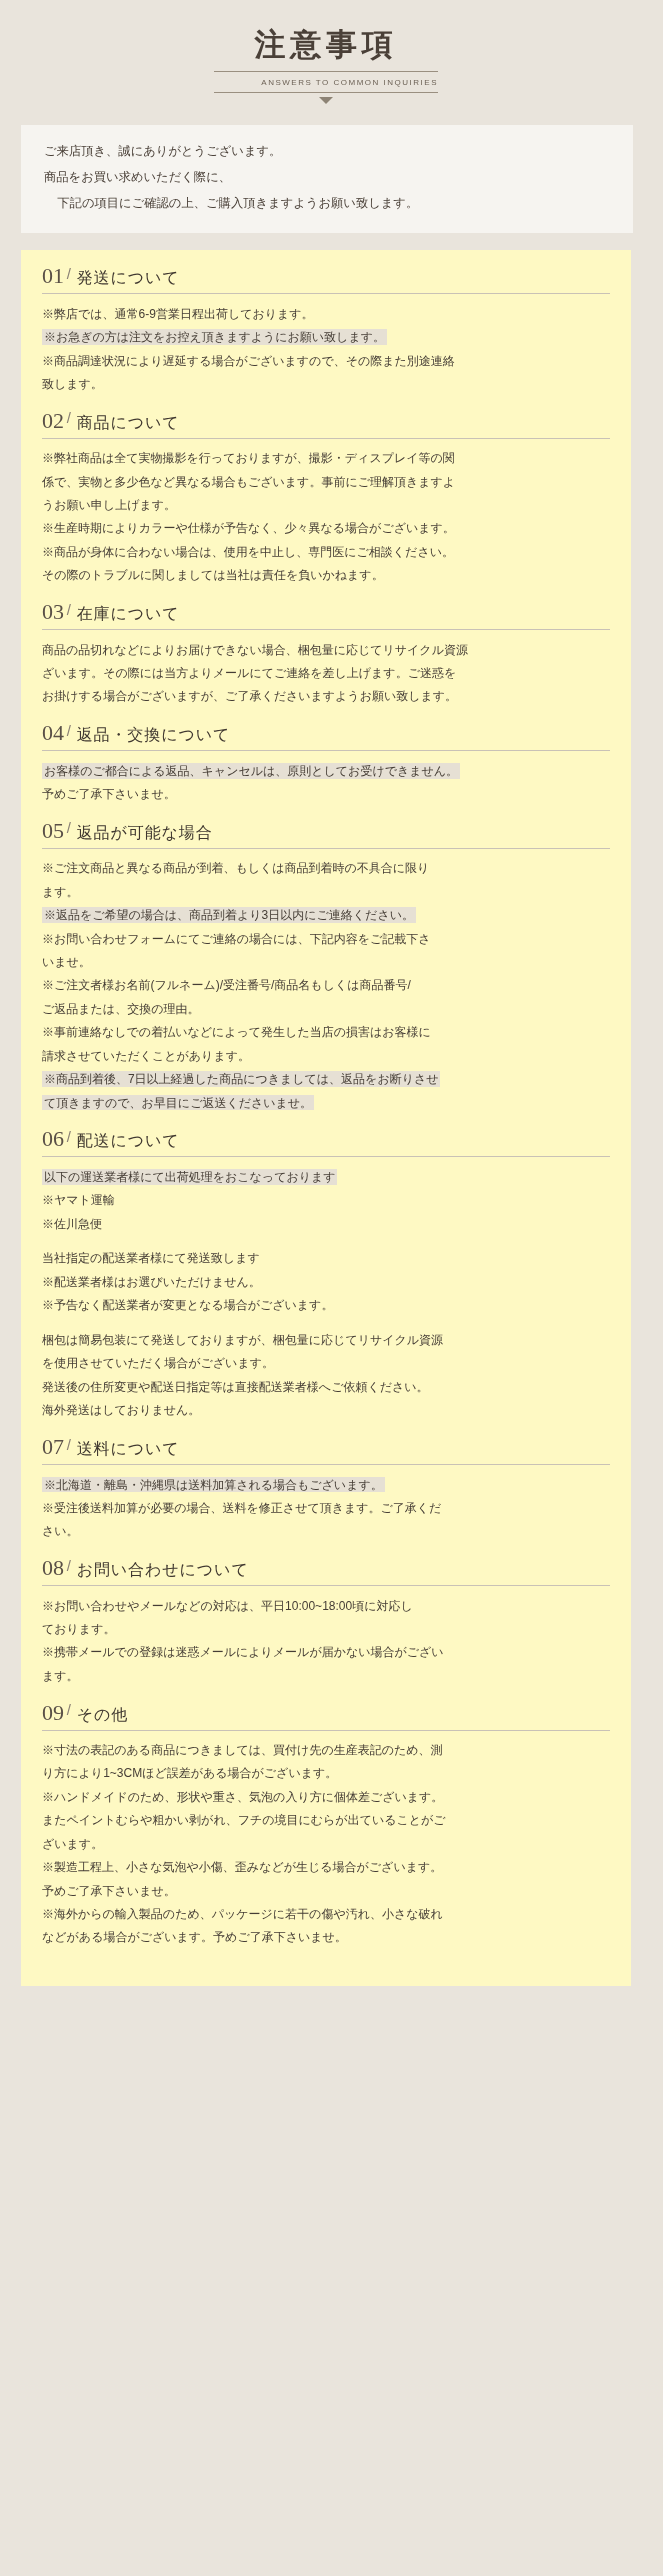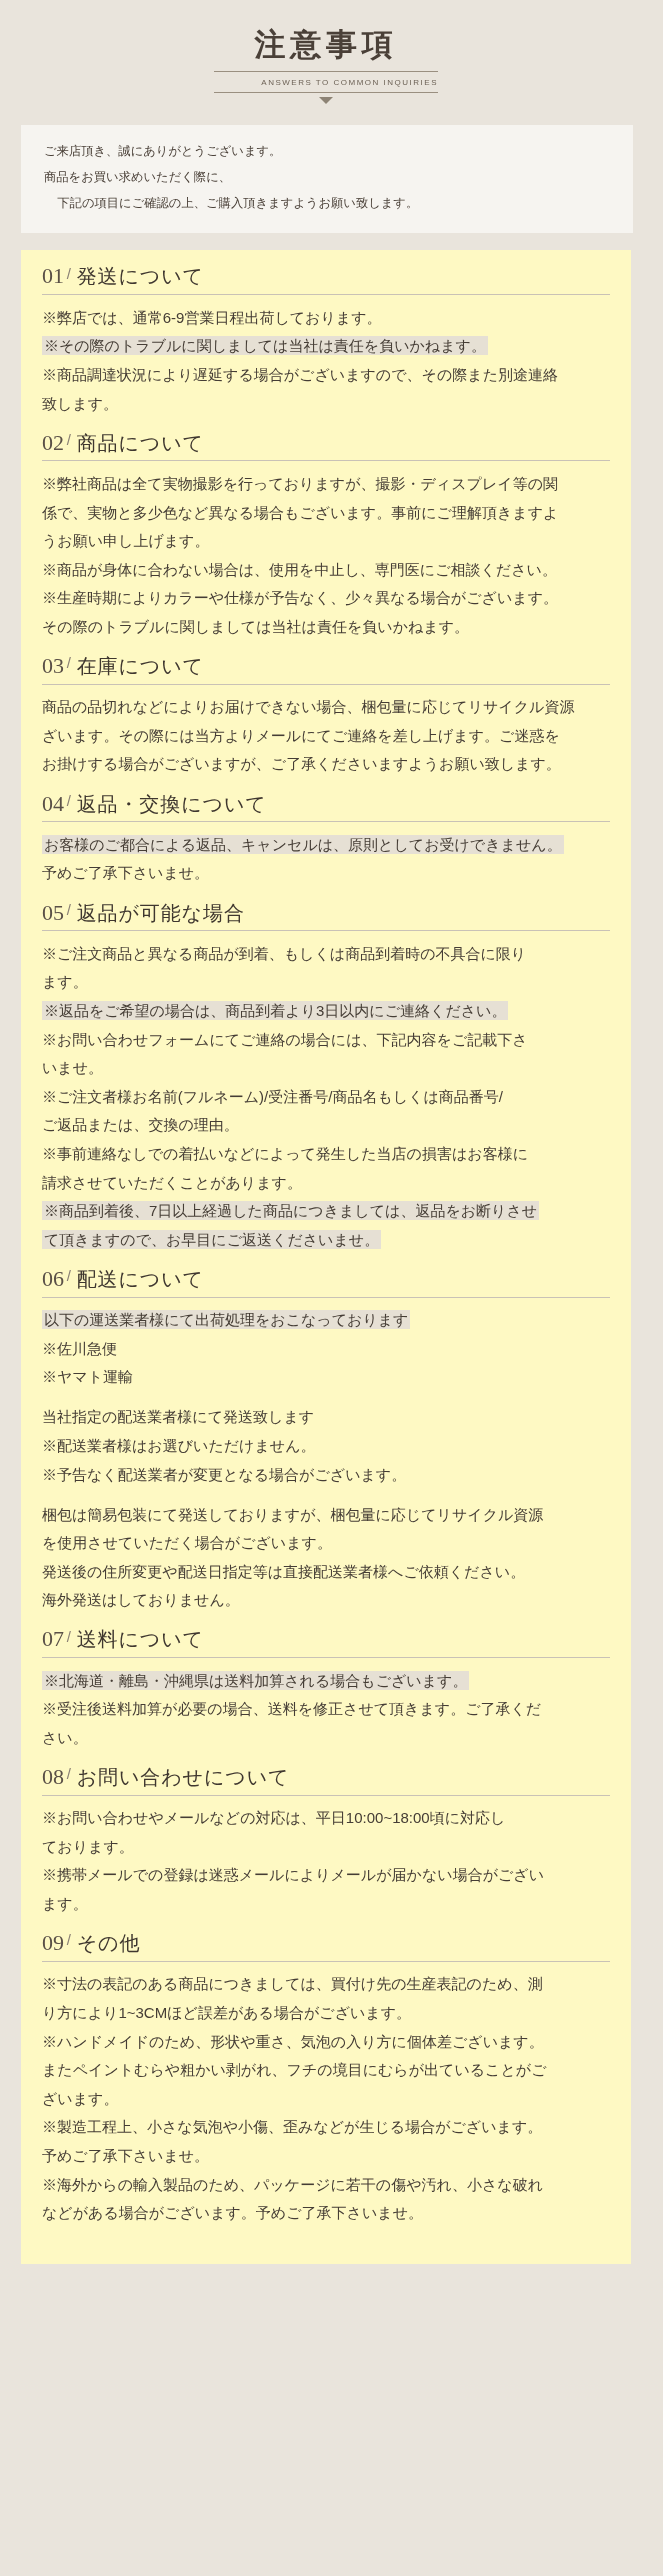--- a/index.html
+++ b/index.html
@@ -95,28 +95,28 @@
     font-family: "Liberation Serif", serif;
   }
   .sec-slash {
     font-size: 15px;
     color: #8a8074;
     margin: 0 5.7px 0 2.8px;
     position: relative;
     top: -4.7px;
   }
   .sec-title {
-    font-size: 20px;
+    font-size: 16px;
     color: #3f372f;
     font-weight: normal;
     letter-spacing: 0.9px;
   }
   .sec-body p {
     margin: 0 0 2.8px 0;
-    font-size: 15px;
+    font-size: 12px;
     line-height: 1.72;
     color: #453d35;
   }
   .hl {
     background: #e6e0d4;
     display: inline;
     padding: 0.9px 1.9px;
     box-decoration-break: clone;
     -webkit-box-decoration-break: clone;
   }
@@ -144,37 +144,37 @@
 
   <div class="content" id="sections-root">
       <div class="section">
         <div class="sec-head">
           <span class="sec-num">01</span>
           <span class="sec-slash">/</span>
           <span class="sec-title">発送について</span>
         </div>
         <div class="sec-body">
           <p>※弊店では、通常6-9営業日程出荷しております。</p>
-          <p><span class="hl">※その際のトラブルに関しましては当社は責任を負いかねます。</span></p>
+          <p><span class="hl">※お急ぎの方は注文をお控え頂きますようにお願い致します。</span></p>
           <p>※商品調達状況により遅延する場合がございますので、その際また別途連絡</p>
           <p>致します。</p>
         </div>
       </div>
       <div class="section">
         <div class="sec-head">
           <span class="sec-num">02</span>
           <span class="sec-slash">/</span>
           <span class="sec-title">商品について</span>
         </div>
         <div class="sec-body">
           <p>※弊社商品は全て実物撮影を行っておりますが、撮影・ディスプレイ等の関</p>
           <p>係で、実物と多少色など異なる場合もございます。事前にご理解頂きますよ</p>
           <p>うお願い申し上げます。</p>
+          <p>※生産時期によりカラーや仕様が予告なく、少々異なる場合がございます。</p>
           <p>※商品が身体に合わない場合は、使用を中止し、専門医にご相談ください。</p>
-          <p>※生産時期によりカラーや仕様が予告なく、少々異なる場合がございます。</p>
           <p>その際のトラブルに関しましては当社は責任を負いかねます。</p>
         </div>
       </div>
       <div class="section">
         <div class="sec-head">
           <span class="sec-num">03</span>
           <span class="sec-slash">/</span>
           <span class="sec-title">在庫について</span>
         </div>
         <div class="sec-body">
@@ -215,22 +215,22 @@
         </div>
       </div>
       <div class="section">
         <div class="sec-head">
           <span class="sec-num">06</span>
           <span class="sec-slash">/</span>
           <span class="sec-title">配送について</span>
         </div>
         <div class="sec-body">
           <p><span class="hl">以下の運送業者様にて出荷処理をおこなっております</span></p>
+          <p>※ヤマト運輸</p>
           <p>※佐川急便</p>
-          <p>※ヤマト運輸</p>
           <p style="font-size: 3.8px; line-height: 1; margin: 0px 0px 7.6px;">&nbsp;</p>
           <p>当社指定の配送業者様にて発送致します</p>
           <p>※配送業者様はお選びいただけません。</p>
           <p>※予告なく配送業者が変更となる場合がございます。</p>
           <p style="font-size: 3.8px; line-height: 1; margin: 0px 0px 7.6px;">&nbsp;</p>
           <p>梱包は簡易包装にて発送しておりますが、梱包量に応じてリサイクル資源</p>
           <p>を使用させていただく場合がございます。</p>
           <p>発送後の住所変更や配送日指定等は直接配送業者様へご依頼ください。</p>
           <p>海外発送はしておりません。</p>
         </div>

